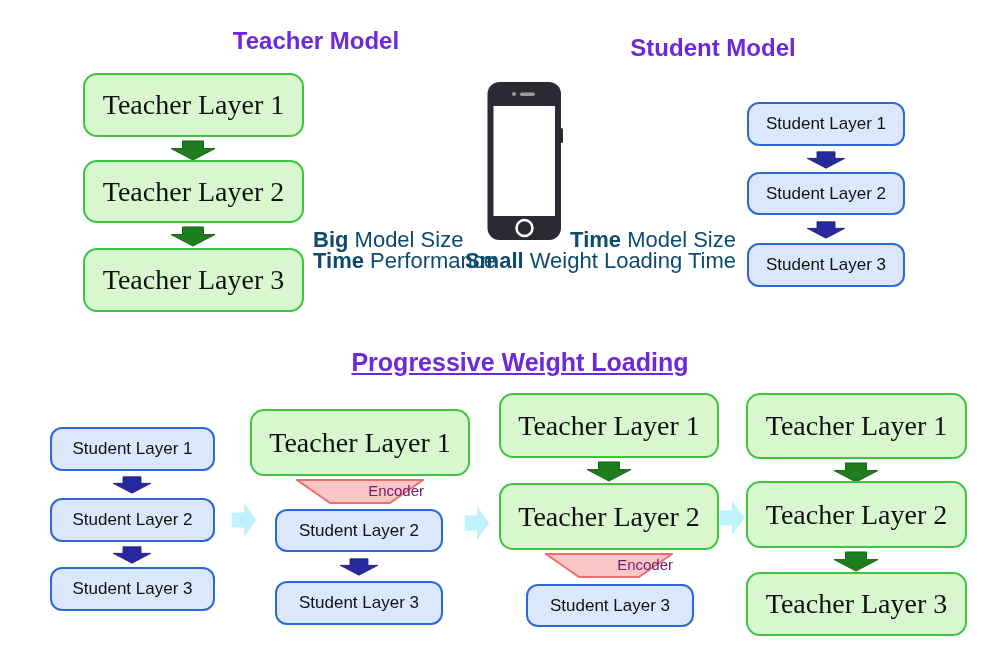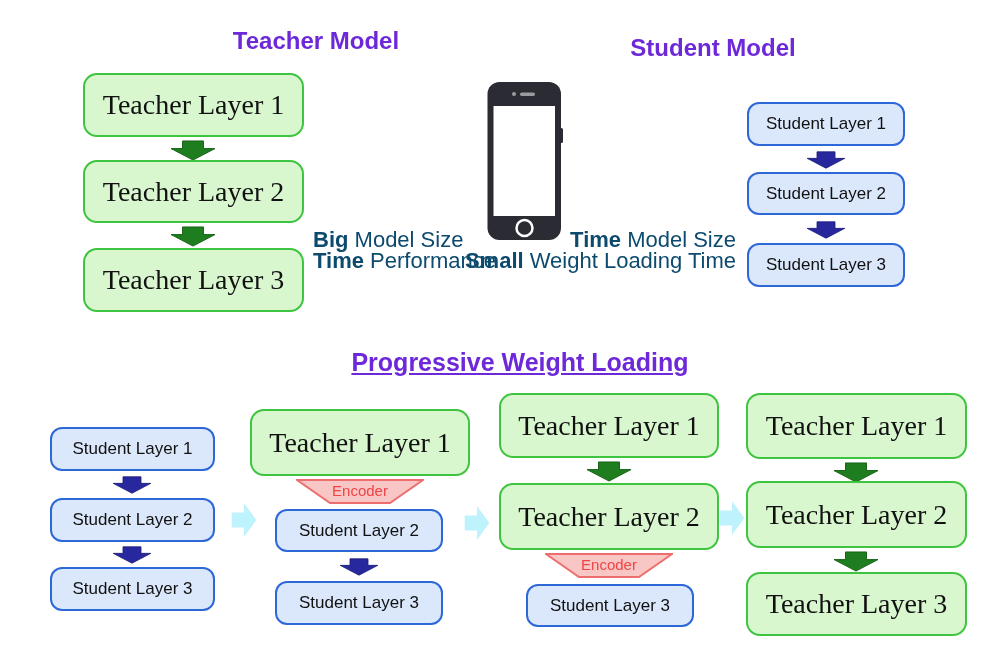--- a/index.html
+++ b/index.html
@@ -16,21 +16,21 @@
   }
   .t-box{background:#d9f7cf;border:2px solid #3fc43f;border-radius:14px;font-size:28px;font-family:Liberation Serif, serif;}
   .s-box{background:#dbe8fb;border:2px solid #2d68d9;border-radius:12px;font-size:17px;}
   .arrow{position:absolute;line-height:0;}
   .specs{position:absolute;font-size:22px;line-height:21px;color:#0c4a6e;white-space:nowrap;}
   .specs.right{text-align:right;}
   .specs b{font-weight:700;}
   .encoder{position:absolute;line-height:0;}
   .encoder .enc-label{
     position:absolute;left:0;top:0;width:100%;height:23px;line-height:23px;
-    text-align:center;font-size:15px;color:#ef4444;
+    text-align:right;font-size:15px;color:#701a75;
   }
 </style>
 </head>
 <body>
 
 <div id="canvas">
 
   <div>
 
     <div class="title small" style="left:166px;top:27px;width:300px;">Teacher Model</div>

